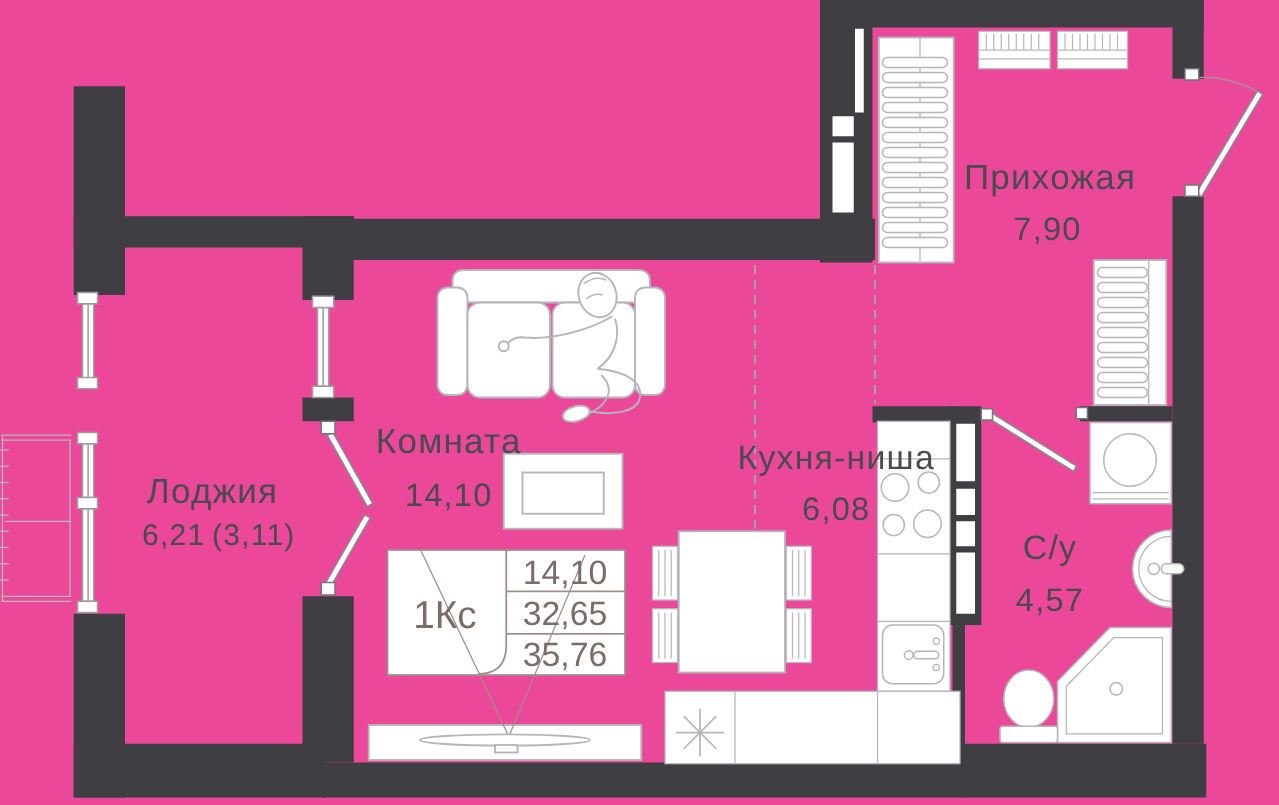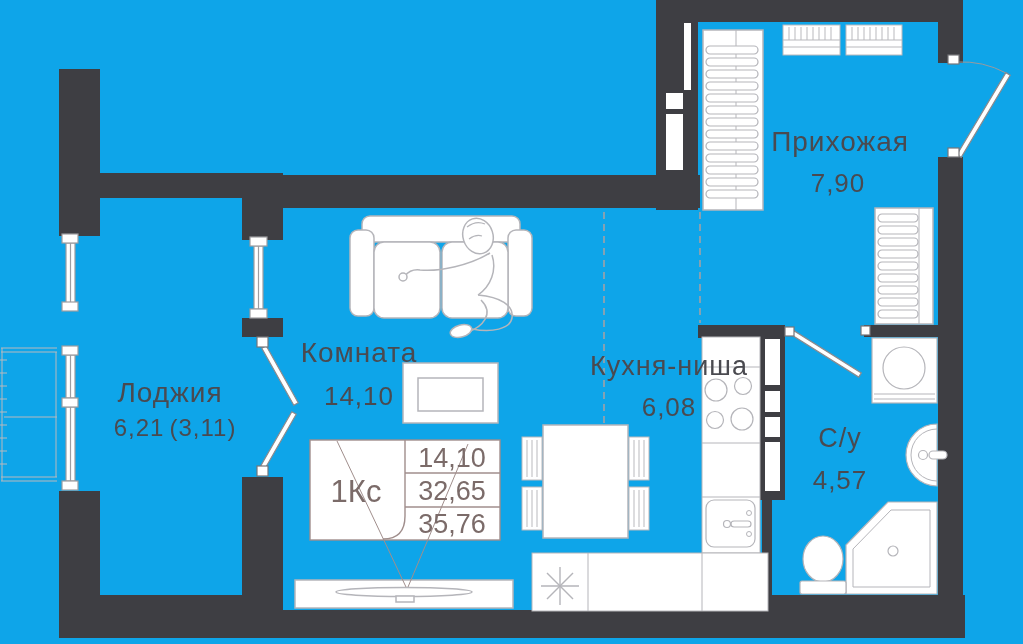--- a/index.html
+++ b/index.html
@@ -1,17 +1,17 @@
 <!DOCTYPE html>
 <html><head>
 <meta charset="utf-8">
 <style>
   html,body{margin:0;padding:0;background:#ffffff;}
   .canvas{
-    position:relative;width:1023px;height:644px;background:#0ea5e9;overflow:hidden;
+    position:relative;width:1023px;height:644px;background:#ec4899;overflow:hidden;
     font-family:"Liberation Sans", sans-serif;
   }
   svg{display:block;}
   text{
     font-family:"Liberation Sans","DejaVu Sans",sans-serif;
     font-weight:300;
     fill:#4a4a50;
     letter-spacing:1px;
   }
   text.area-table-text{fill:#7b6b69;letter-spacing:0;}

